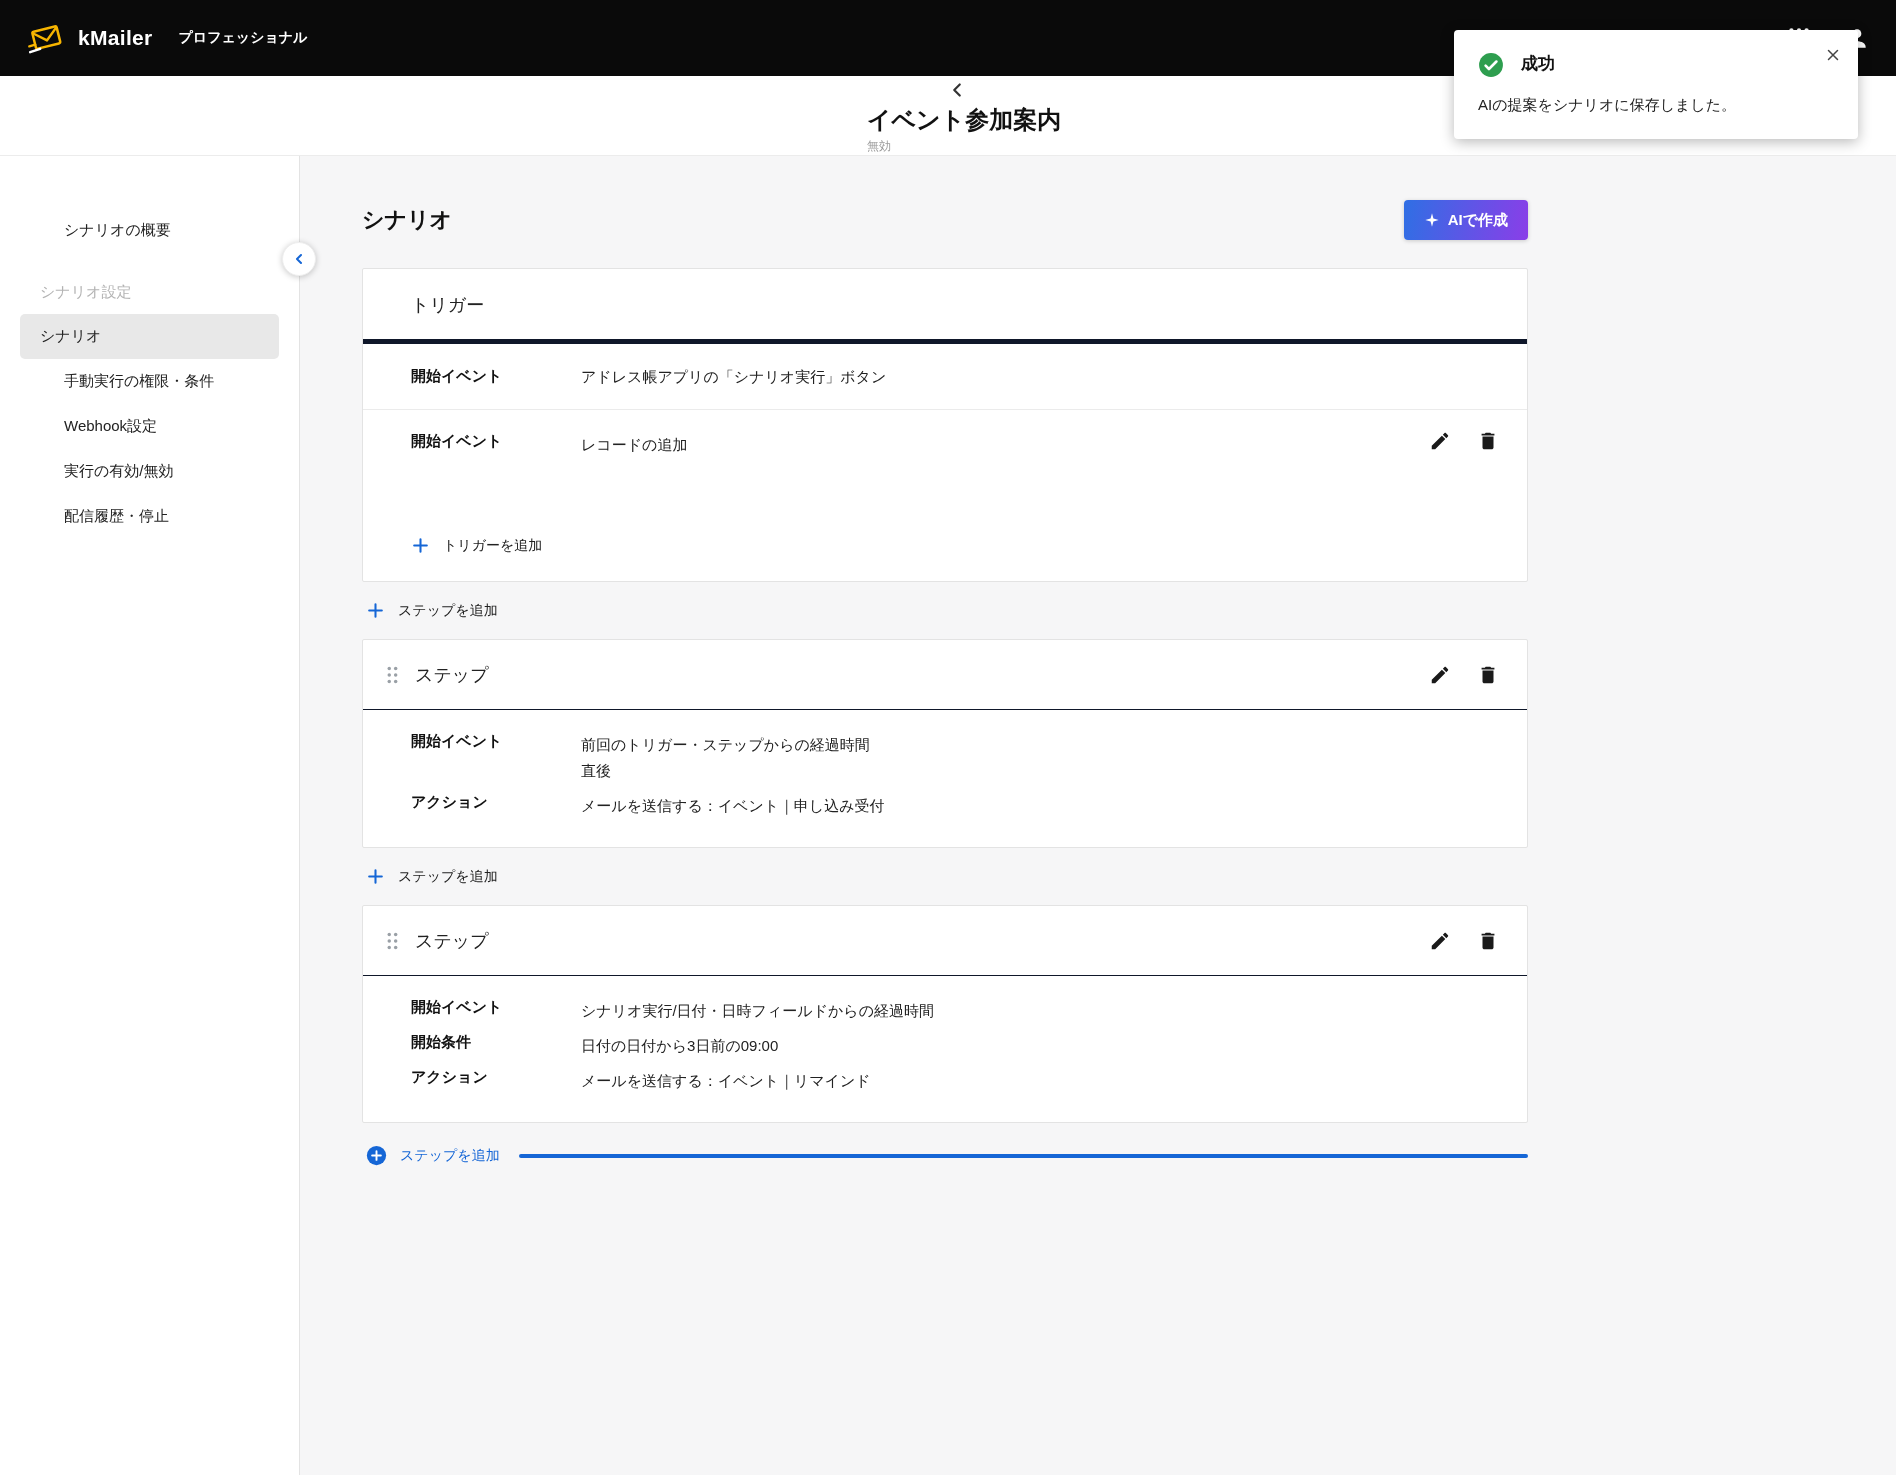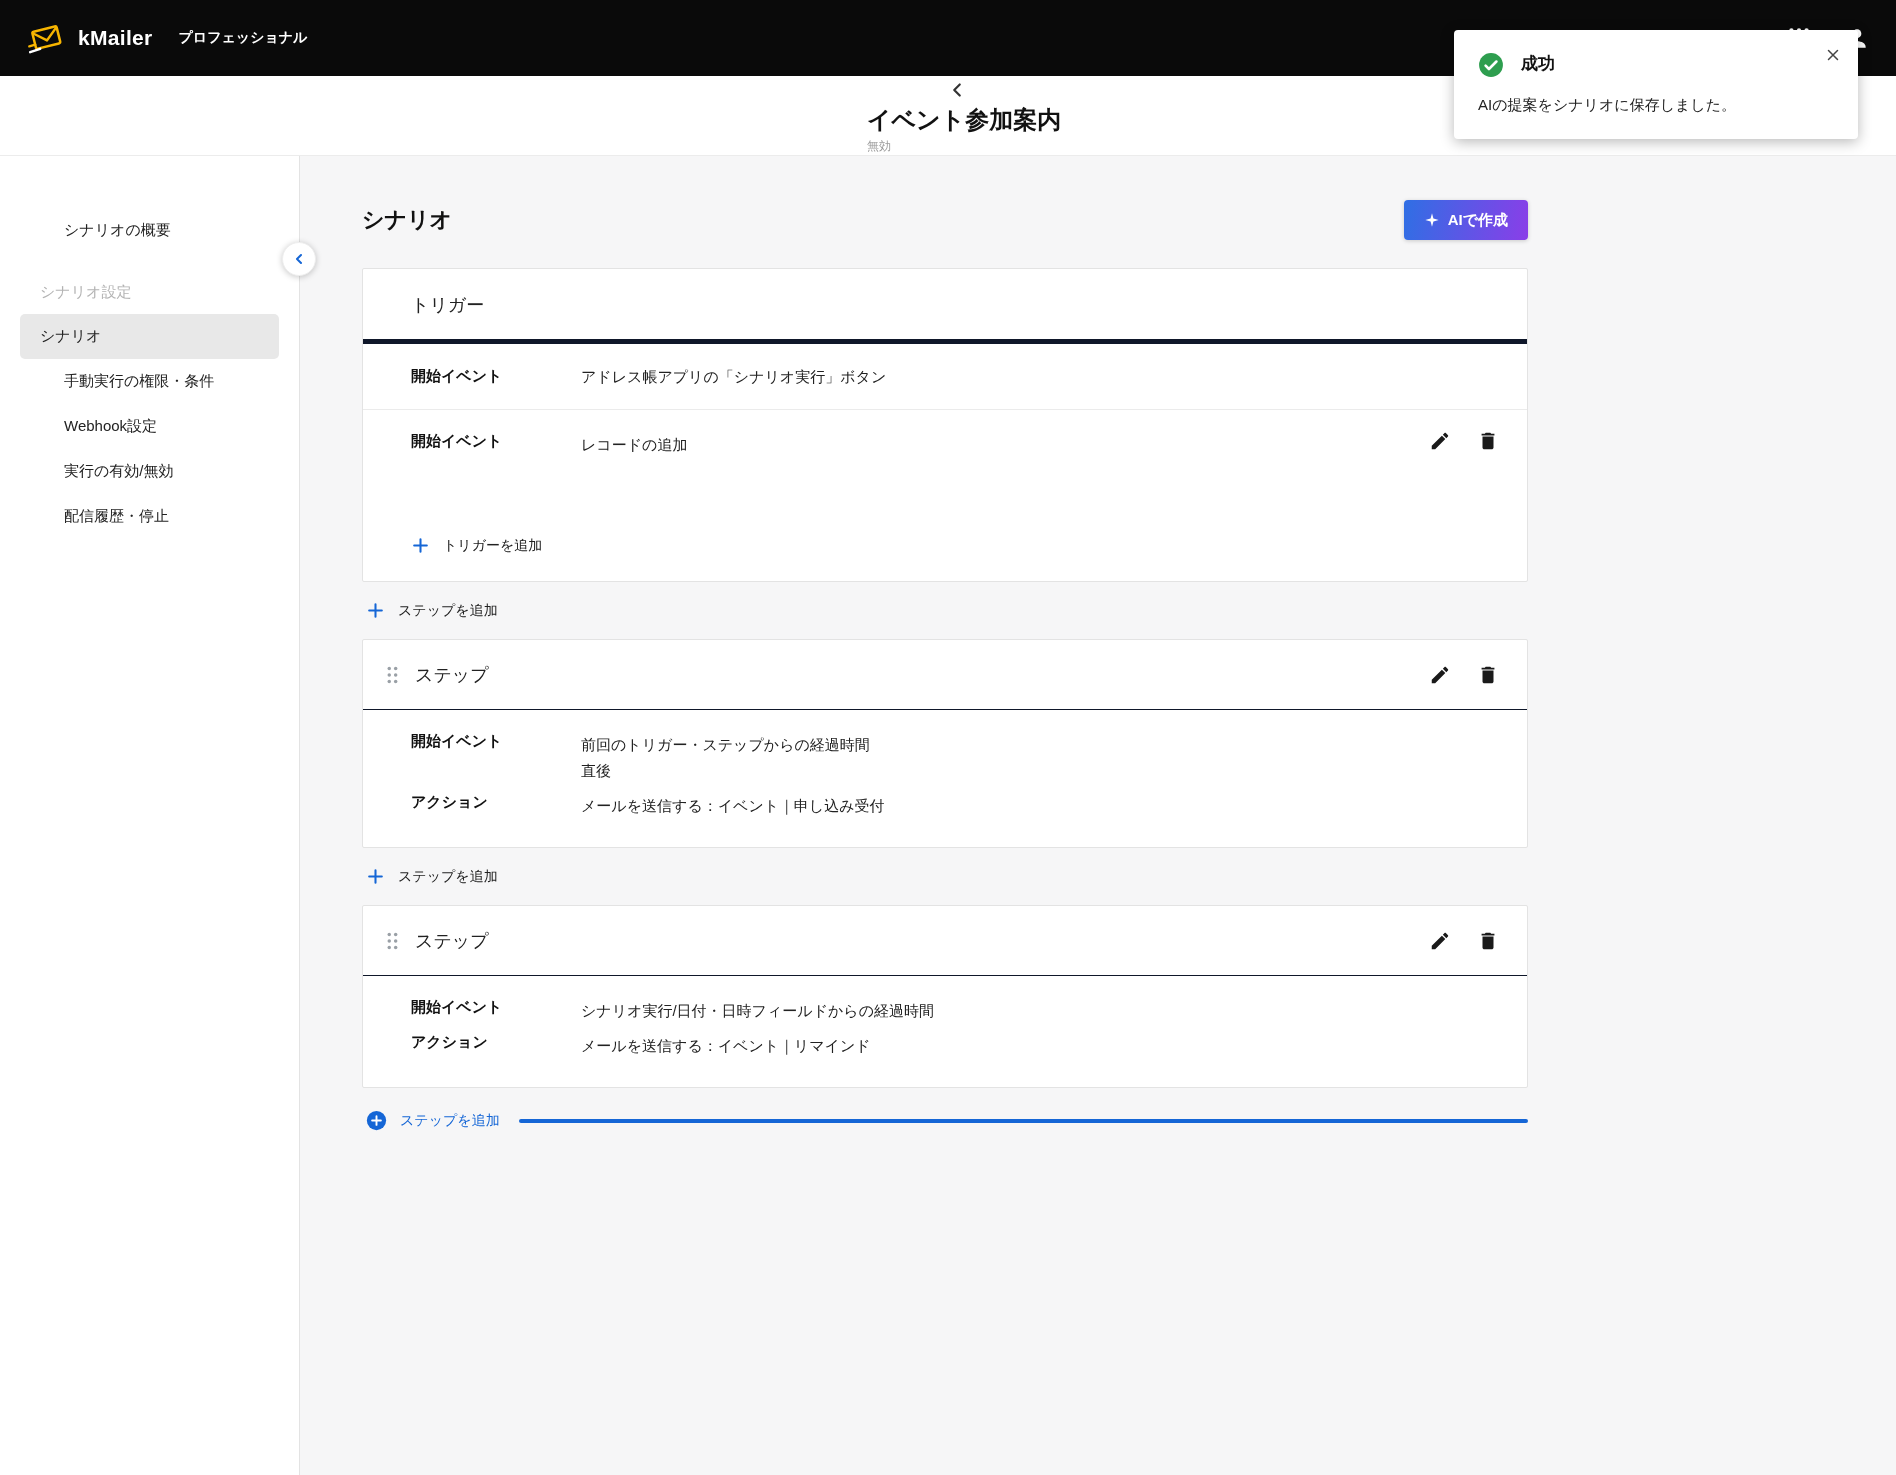--- a/index.html
+++ b/index.html
@@ -336,20 +336,24 @@
               </svg>
             </button>
           </div>
         </div>
         <div class="step-body">
           <div class="s-row">
             <div class="row-label">開始イベント</div>
             <div class="row-value">シナリオ実行/日付・日時フィールドからの経過時間</div>
           </div>
           <div class="s-row">
+            <div class="row-label">開始条件</div>
+            <div class="row-value">日付の日付から3日前の09:00</div>
+          </div>
+          <div class="s-row">
             <div class="row-label">アクション</div>
             <div class="row-value">メールを送信する：イベント｜リマインド</div>
           </div>
         </div>
       </section>
 
       <div class="add-step-final">
         <span class="plus-circle">
           <svg viewBox="0 0 24 24">
             <circle cx="12" cy="12" r="11" fill="#1566d6"></circle>

